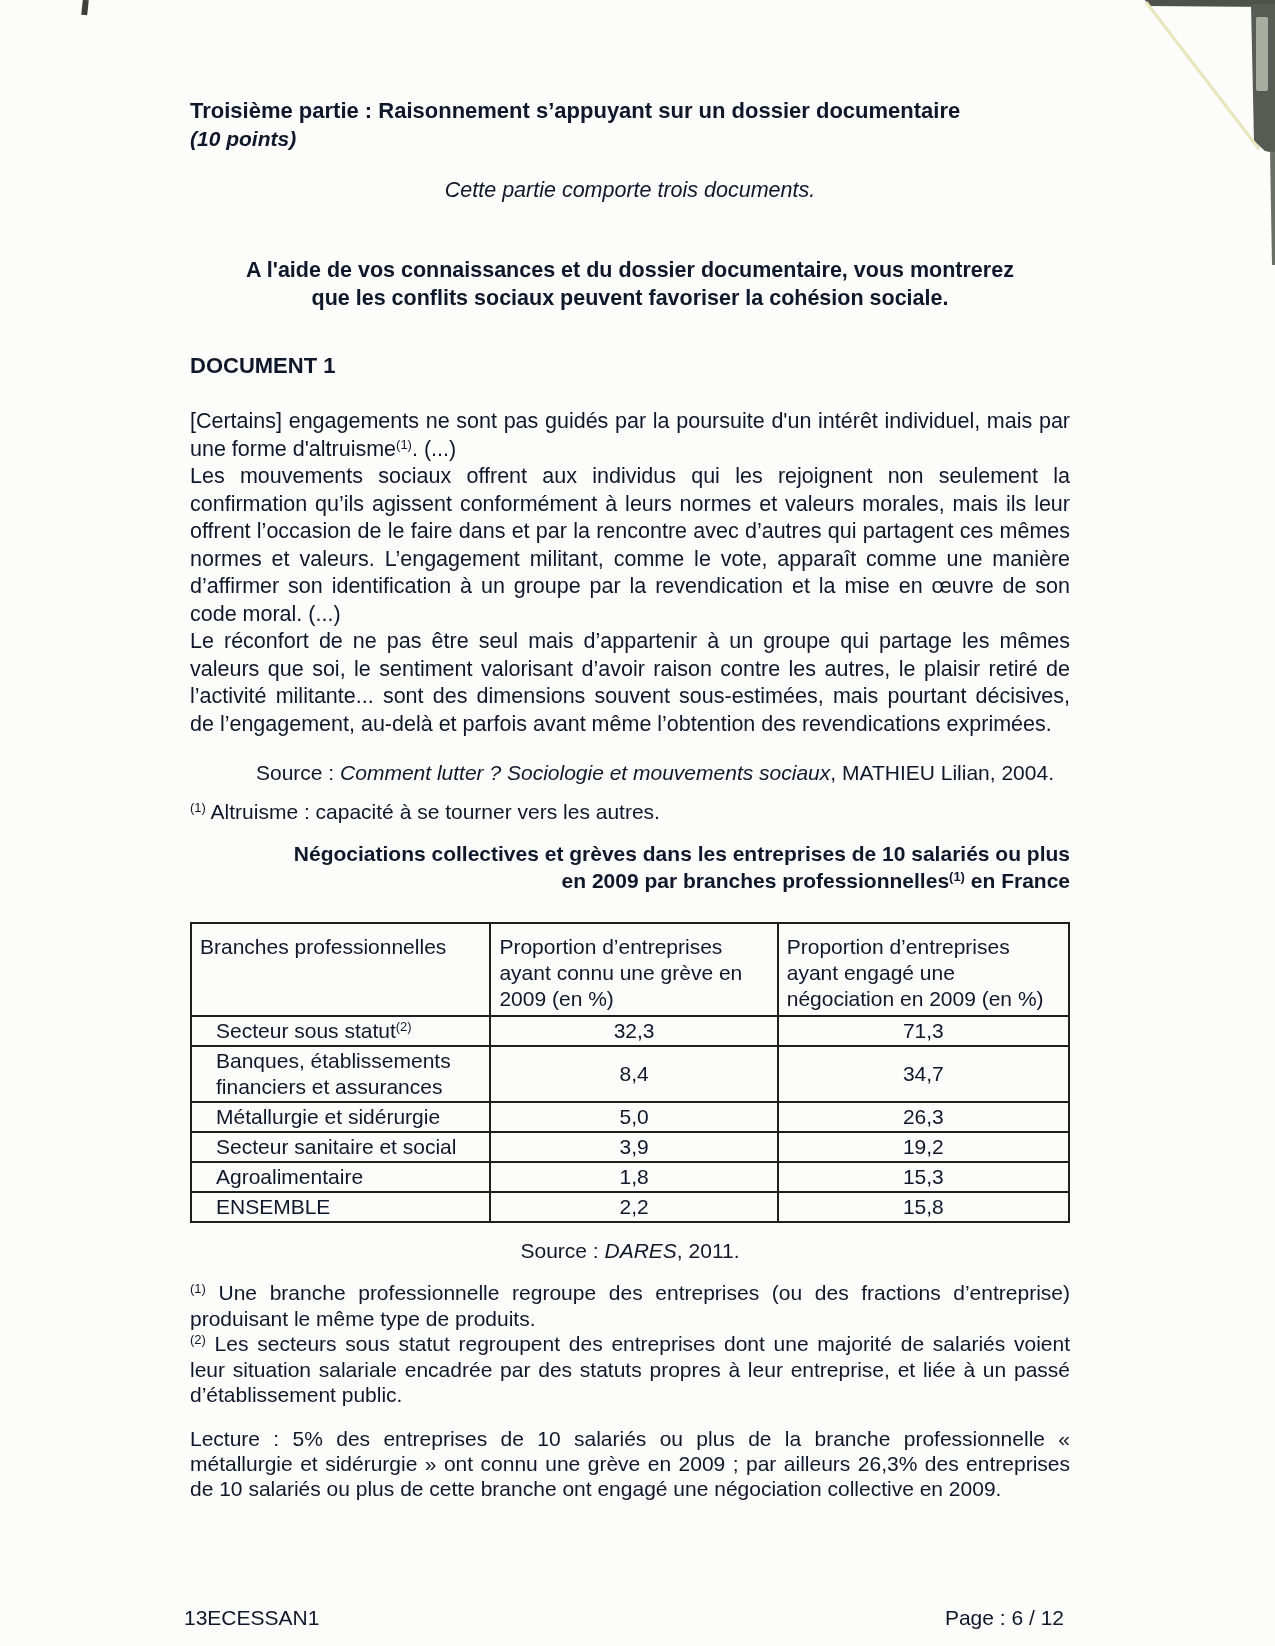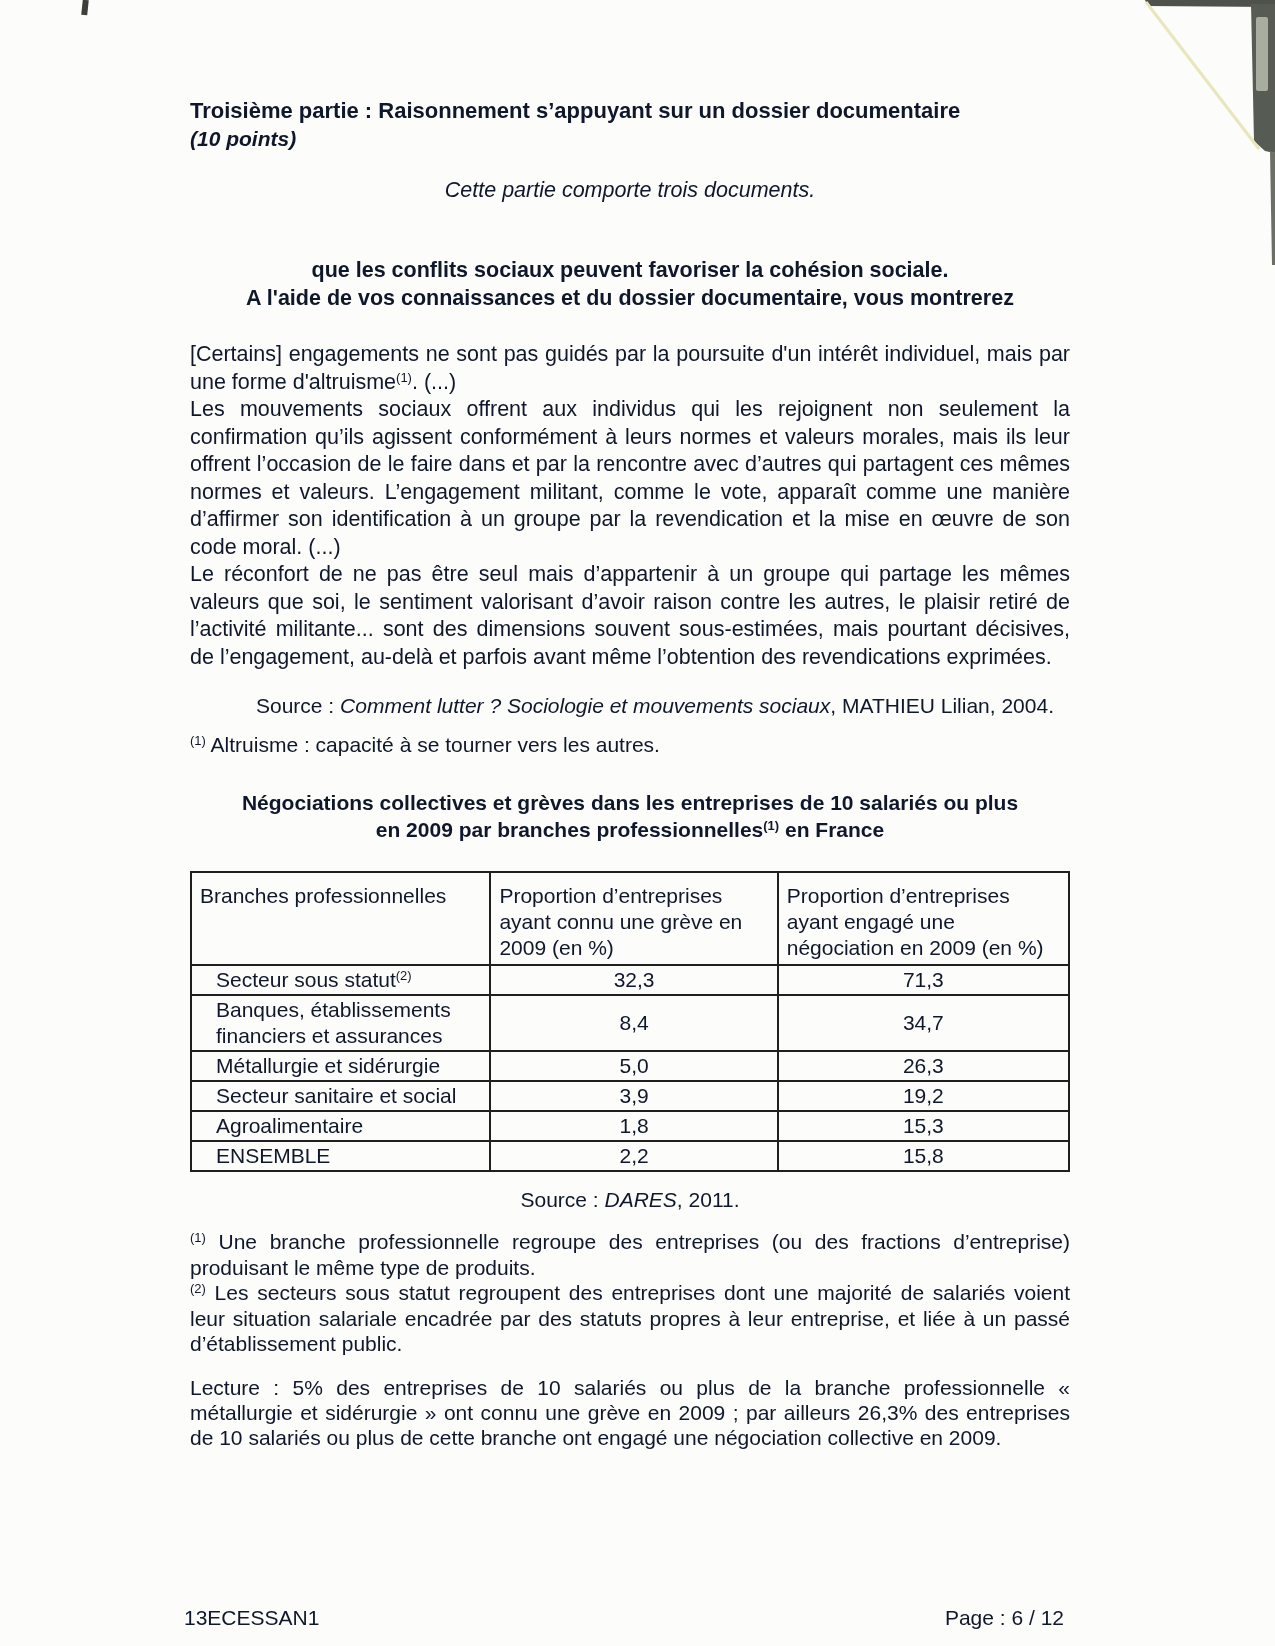--- a/index.html
+++ b/index.html
@@ -22,21 +22,21 @@
   .doc1-heading { margin-top:41px; font-size:22px; font-weight:bold; }
   .body-text  { margin-top:29px; font-size:21.5px; line-height:27.5px; text-align:justify; }
   .body-text p { margin:0; }
   sup { font-size:13px; vertical-align:7px; line-height:0; }
 
   .source1 { margin-top:23px; padding-left:66px; font-size:21px; }
   .italic  { font-style:italic; }
   .fn-doc1 { margin-top:15px; font-size:21px; }
 
   .doc2-heading { margin-top:51px; font-size:22px; font-weight:bold; }
-  .doc2-title   { margin-top:32px; text-align:center; font-weight:bold; font-size:21px; line-height:27px; }
+  .doc2-title   { margin-top:16px; text-align:right; font-weight:bold; font-size:21px; line-height:27px; }
 
   table.doc-table { width:880px; margin-top:28px; border-collapse:collapse; font-size:21px; }
   table.doc-table th, table.doc-table td { border:2px solid #1f1f1f; padding:1px 8px; }
   table.doc-table th { font-weight:normal; text-align:left; vertical-align:top; line-height:26px; white-space:pre-line; padding-top:10px; padding-bottom:3px; }
   table.doc-table td.label { text-align:left; vertical-align:middle; white-space:pre-line; line-height:26px;padding-left:24px; }
   table.doc-table td.num   { text-align:center; vertical-align:middle; }
 
   .source2 { margin-top:16px; text-align:center; font-size:21px; }
   .fn-block { margin-top:17px; font-size:21px; line-height:25.5px; text-align:justify; }
   .fn-block p { margin:0; }
@@ -60,24 +60,25 @@
     <rect x="181" y="17" width="12" height="74" rx="2" fill="#a9ada0"></rect>
     <line x1="71" y1="2" x2="184" y2="149" stroke="#e9e5bd" stroke-width="3"></line>
   </svg>
 
   <div class="content">
 
     <div class="part-title">Troisième partie : Raisonnement s’appuyant sur un dossier documentaire</div>
     <div class="points">(10 points)</div>
     <div class="notice">Cette partie comporte trois documents.</div>
     <div class="instruction">
+      <div>A l'aide de vos connaissances et du dossier documentaire, vous montrerez</div>
       <div>que les conflits sociaux peuvent favoriser la cohésion sociale.</div>
-      <div>A l'aide de vos connaissances et du dossier documentaire, vous montrerez</div>
     </div>
 
+    <div class="doc1-heading">DOCUMENT 1</div>
     <div class="body-text">
       <p><span>[Certains] engagements ne sont pas guidés par la poursuite d'un intérêt individuel, mais par une forme d'altruisme</span><sup>(1)</sup><span>. (...)</span></p>
       <p>Les mouvements sociaux offrent aux individus qui les rejoignent non seulement la confirmation qu’ils agissent conformément à leurs normes et valeurs morales, mais ils leur offrent l’occasion de le faire dans et par la rencontre avec d’autres qui partagent ces mêmes normes et valeurs. L’engagement militant, comme le vote, apparaît comme une manière d’affirmer son identification à un groupe par la revendication et la mise en œuvre de son code moral. (...)</p>
       <p>Le réconfort de ne pas être seul mais d’appartenir à un groupe qui partage les mêmes valeurs que soi, le sentiment valorisant d’avoir raison contre les autres, le plaisir retiré de l’activité militante... sont des dimensions souvent sous-estimées, mais pourtant décisives, de l’engagement, au-delà et parfois avant même l’obtention des revendications exprimées.</p>
     </div>
     <div class="source1">
       <span>Source : </span><span class="italic">Comment lutter ? Sociologie et mouvements sociaux</span><span>, MATHIEU Lilian, 2004.</span>
     </div>
     <div class="fn-doc1">
       <sup>(1)</sup><span> Altruisme : capacité à se tourner vers les autres.</span>

